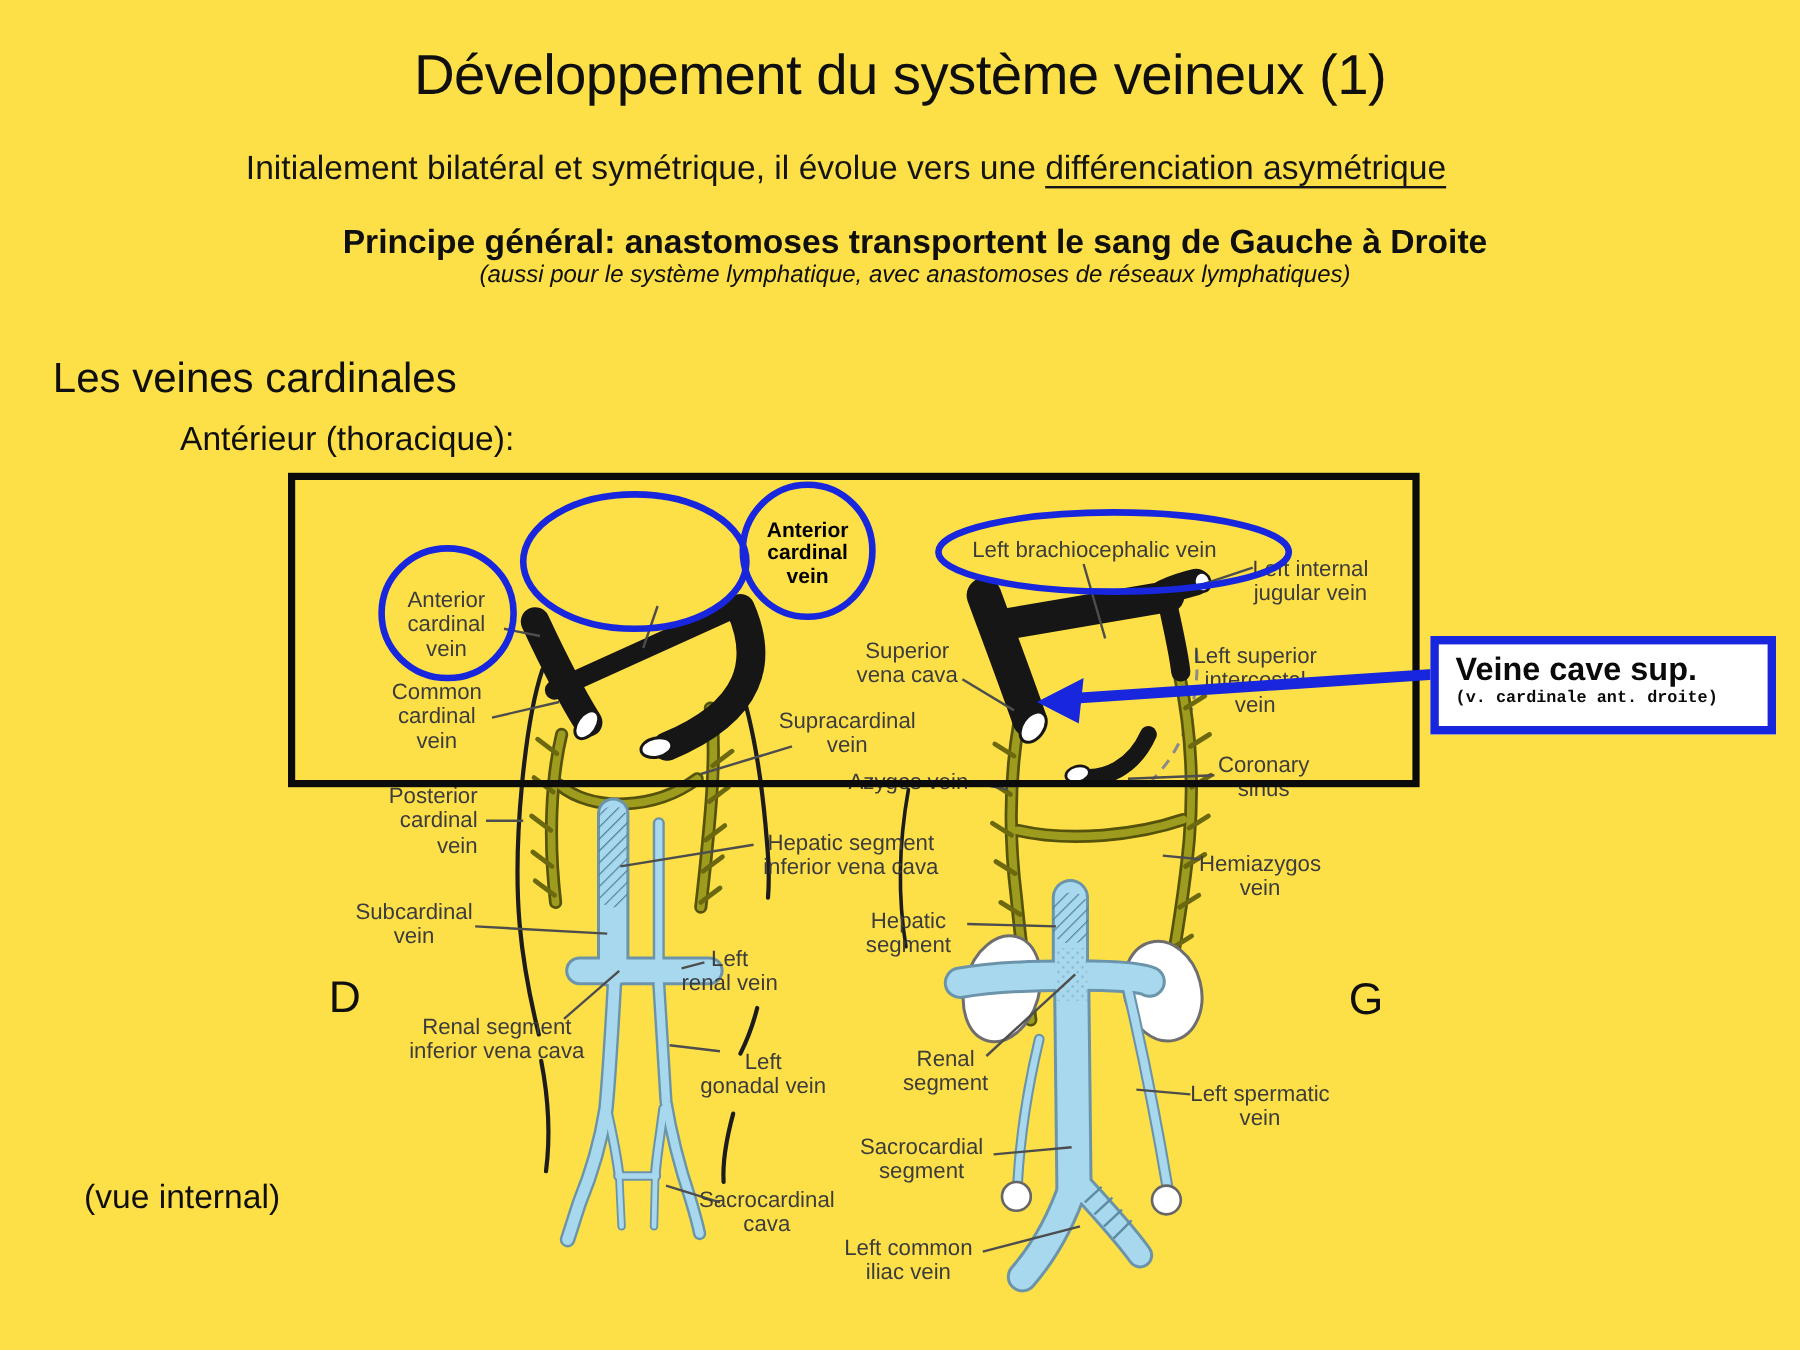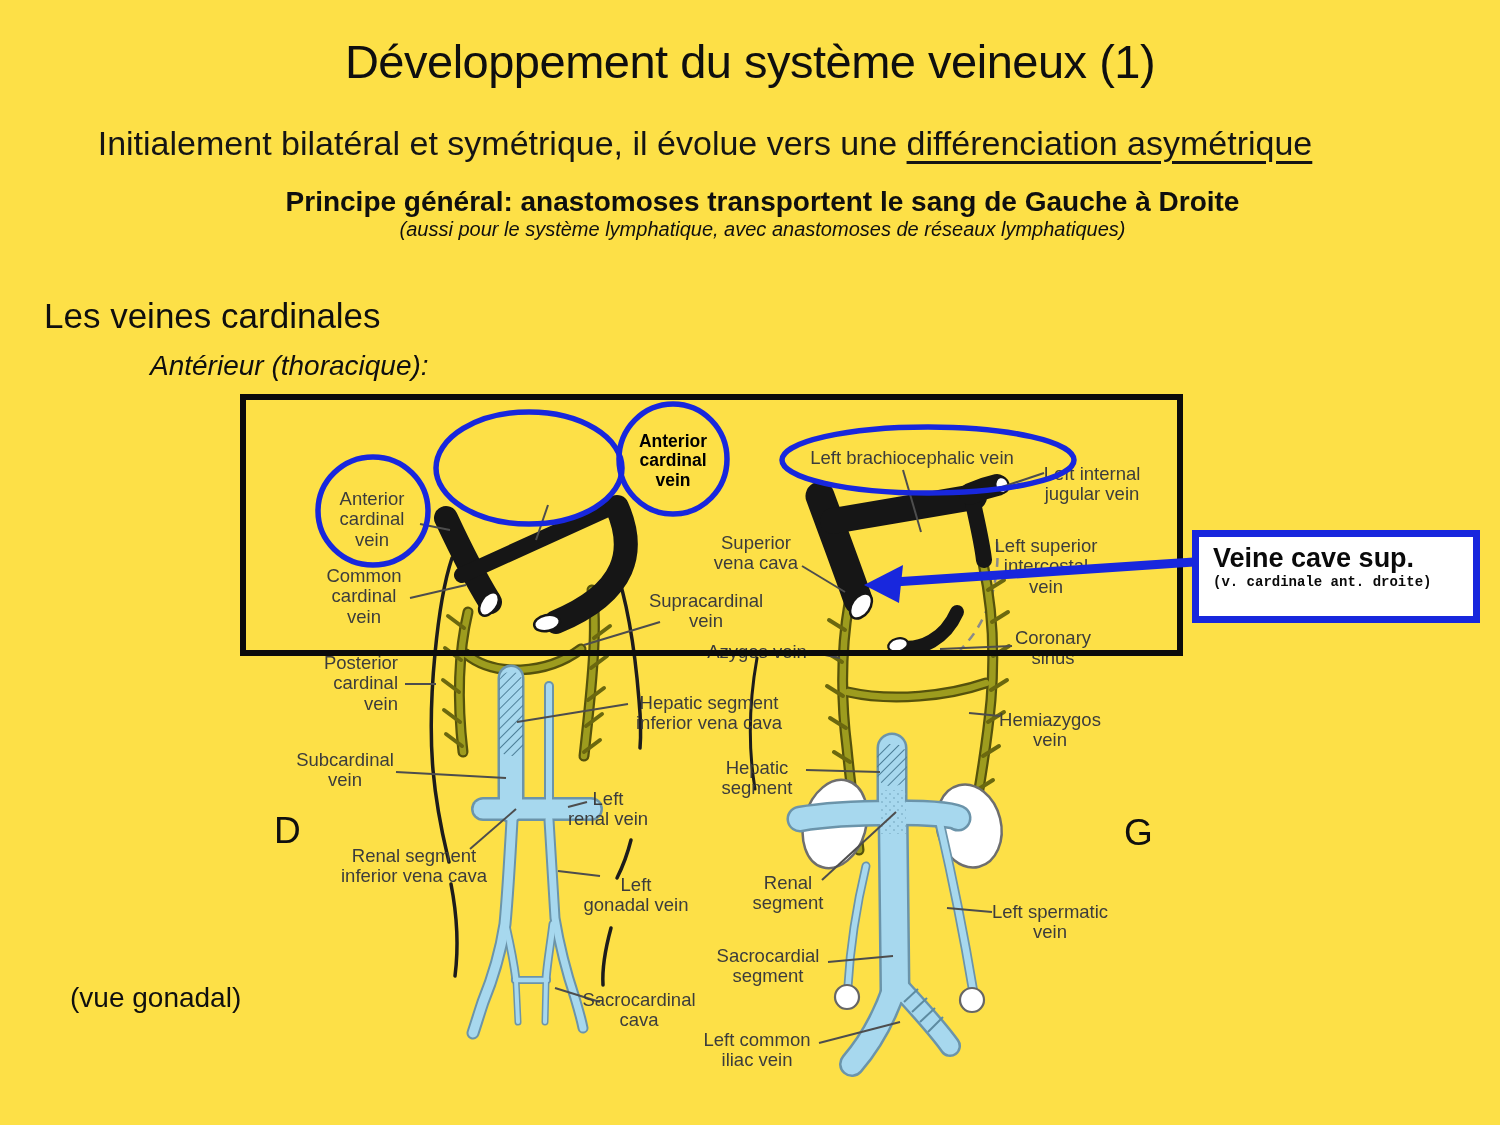--- a/index.html
+++ b/index.html
@@ -6,30 +6,30 @@
   .slide{
     position:relative; width:1500px; height:1125px; background:#fde047;
     font-family:"Liberation Sans", sans-serif; color:#111; overflow:hidden;
   }
   .abs{position:absolute;}
   .title{
     top:34px; left:0; width:1500px; text-align:center;
     font-size:47px; color:#0f0f0f; letter-spacing:-0.5px;
   }
   .subtitle{
-    top:124px; left:80px; width:1250px; text-align:center; font-size:34px; color:#151515;
+    top:124px; left:80px; width:1250px; text-align:center; font-size:28px; color:#151515;
   }
   .subtitle .ul{ text-decoration:underline; text-underline-offset:6px; }
   .principle-wrap{ top:186px; left:25px; width:1475px; text-align:center; }
   .principle{ font-size:28px; font-weight:bold; color:#0f0f0f; }
   .principle-note{ font-size:20px; font-style:italic; color:#0f0f0f; }
   .section-heading{
     top:296px; left:44px; width:1456px; text-align:left; font-size:35px; color:#0f0f0f;
   }
-  .anterior-label{ top:350px; left:150px; font-size:28px; font-style:italic; color:#0f0f0f;text-align:center; }
+  .anterior-label{ top:350px; left:150px; font-size:28px; color:#0f0f0f;text-align:center; }
   .ventral-label{ top:982px; left:70px; font-size:28px; color:#0f0f0f; }
   .side-letter{ font-size:37px; color:#0f0f0f; }
   #side-d{ top:810px; left:274px; }
   #side-g{ top:812px; left:1124px; }
 
   
   .lbl{
     position:absolute; transform:translate(-50%,-50%);
     font-size:18.5px; line-height:1.1; color:#3c3c3c; text-align:center;
     white-space:pre-line; z-index:3;
@@ -38,21 +38,21 @@
 
   svg{ position:absolute; left:0; top:0; }
   #vessel-layer{ z-index:2; }
   #annotation-layer{ z-index:6; pointer-events:none; }
 
   .frame-box{
     top:394px; left:240px; width:943px; height:262px;
     border:6px solid #0b0b0b; box-sizing:border-box; z-index:4; pointer-events:none;
   }
   .svc-box{
-    top:530px; left:1192px; width:288px; height:93px; box-sizing:border-box;
+    top:530px; left:1192px; width:288px; height:82px; box-sizing:border-box;
     border:7px solid #1827dd; background:#fff; z-index:7;
     padding:6px 12px 0 14px;
   }
   .svc-box .l1{ font-size:27px; font-weight:bold; color:#0a0a0a; line-height:1.15; }
   .svc-box .l2{ font-size:14px; font-weight:bold; color:#0a0a0a; line-height:1.15;font-family:Liberation Mono, monospace; }
 </style>
 </head>
 <body>
 
 <div class="slide">
@@ -61,21 +61,21 @@
 
   <div class="abs subtitle"><span>Initialement bilatéral et symétrique, il évolue vers une </span><span class="ul">différenciation asymétrique</span></div>
 
   <div class="abs principle-wrap">
     <div class="principle">Principe général: anastomoses transportent le sang de Gauche à Droite</div>
     <div class="principle-note">(aussi pour le système lymphatique, avec anastomoses de réseaux lymphatiques)</div>
   </div>
 
   <div class="abs section-heading">Les veines cardinales</div>
   <div class="abs anterior-label">Antérieur (thoracique):</div>
-  <div class="abs ventral-label">(vue gonadal)</div>
+  <div class="abs ventral-label">(vue internal)</div>
   <div class="abs side-letter" id="side-d">D</div>
   <div class="abs side-letter" id="side-g">G</div>
 
   <svg id="vessel-layer" width="1500" height="1125" viewBox="0 0 1500 1125">
     <defs>
       <pattern id="hatch" width="7" height="7" patternUnits="userSpaceOnUse" patternTransform="rotate(45)">
         <line x1="0" y1="0" x2="0" y2="7" stroke="#4d7f98" stroke-width="2"></line>
       </pattern>
       <pattern id="speckle" width="8" height="8" patternUnits="userSpaceOnUse">
         <circle cx="2" cy="2" r="1.1" fill="#74a7bf"></circle>

